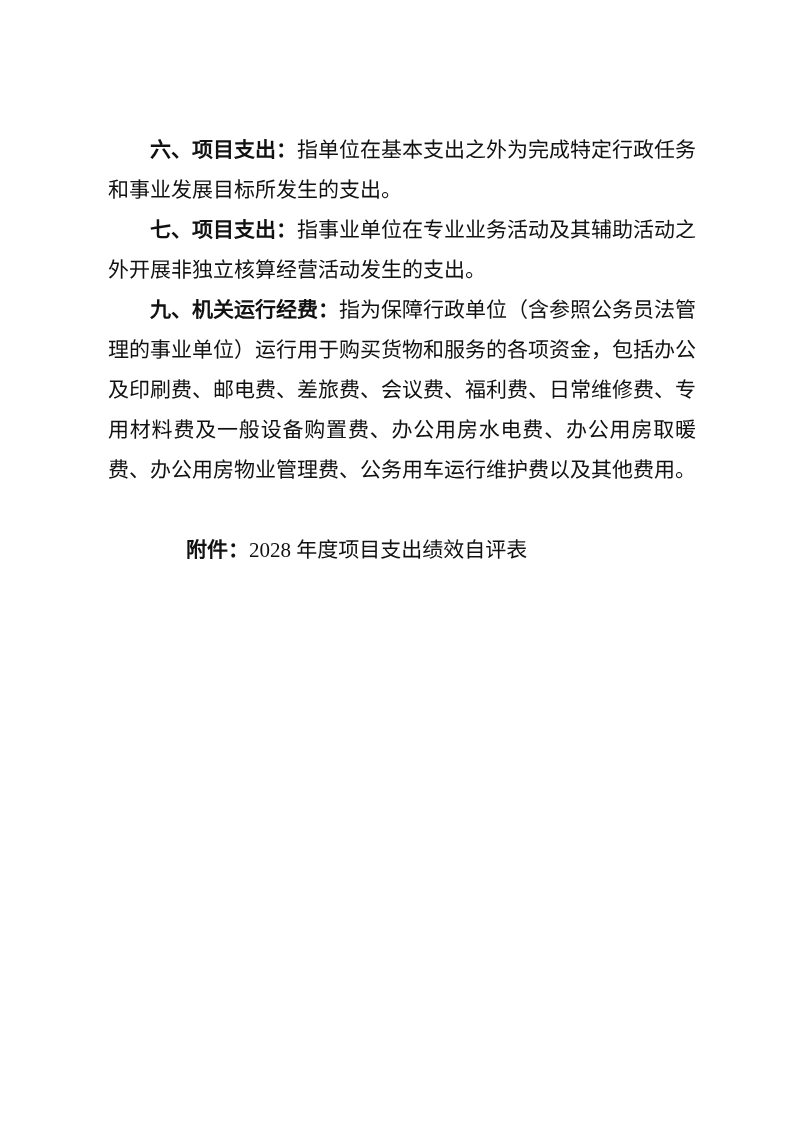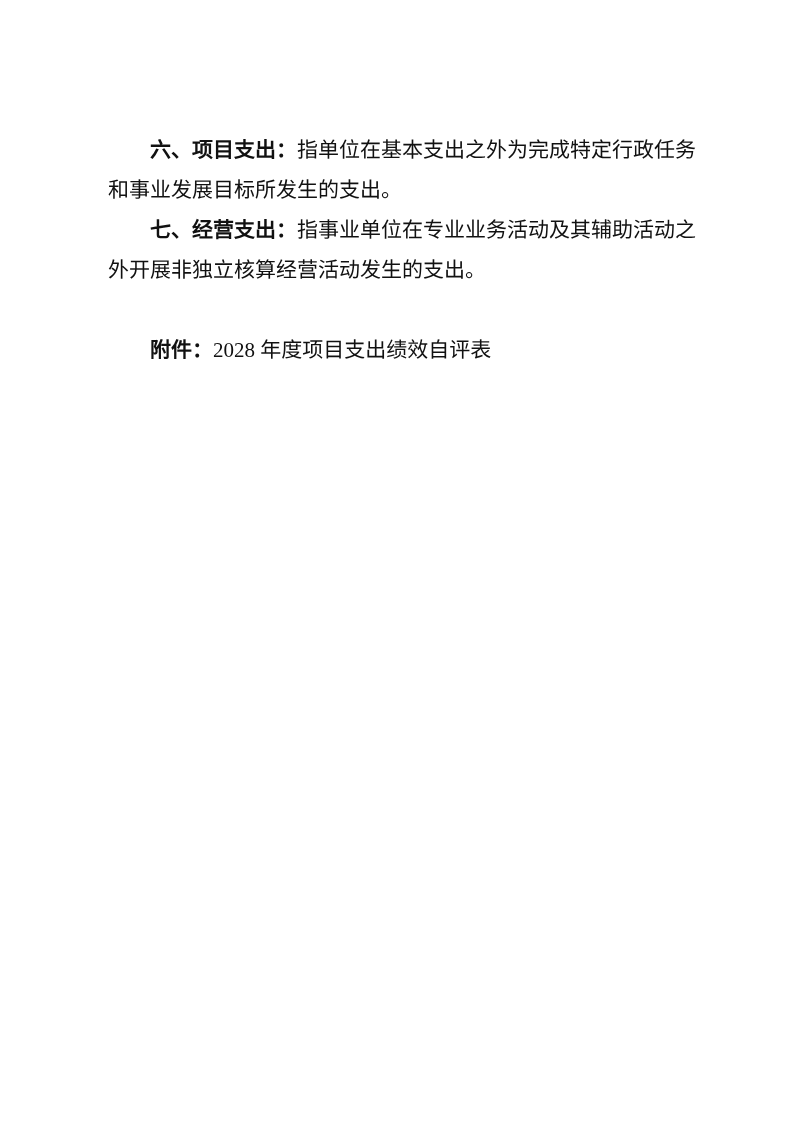--- a/index.html
+++ b/index.html
@@ -38,40 +38,42 @@
   }
   .attachment {
     margin: 40px 0 0 0;
     font-size: 21px;
     line-height: 40px;
     text-indent: 2em;
     text-align: left;
   }
   .attachment .lead {
     font-weight: 700;
+    margin-left: 36px;
   }
   .page-number {
     position: absolute;
     top: 989px;
     right: 101px;
     font-size: 24px;
     line-height: 24px;
     font-family: "Liberation Serif", "DejaVu Serif", serif;
     color: #111111;
     letter-spacing: 1px;
   }
 </style>
 </head>
 <body>
 
 <div class="page">
   <div class="content">
     <div id="paragraphs">
   <p class="para"><span class="lead">六、项目支出：</span><span>指单位在基本支出之外为完成特定行政任务和事业发展目标所发生的支出。</span></p>
 
-  <p class="para"><span class="lead">七、经营支出：</span><span>指事业单位在专业业务活动及其辅助活动之外开展非独立核算经营活动发生的支出。</span></p>
+  <p class="para"><span class="lead">七、项目支出：</span><span>指事业单位在专业业务活动及其辅助活动之外开展非独立核算经营活动发生的支出。</span></p>
 
 
+  <p class="para"><span class="lead">九、机关运行经费：</span><span>指为保障行政单位（含参照公务员法管理的事业单位）运行用于购买货物和服务的各项资金，包括办公及印刷费、邮电费、差旅费、会议费、福利费、日常维修费、专用材料费及一般设备购置费、办公用房水电费、办公用房取暖费、办公用房物业管理费、公务用车运行维护费以及其他费用。</span></p>
 </div>
     <p class="attachment"><span class="lead">附件：</span><span>2028 年度项目支出绩效自评表</span></p>
   </div>
   <div class="page-number">–22–</div>
 </div>
 
 </body></html>

